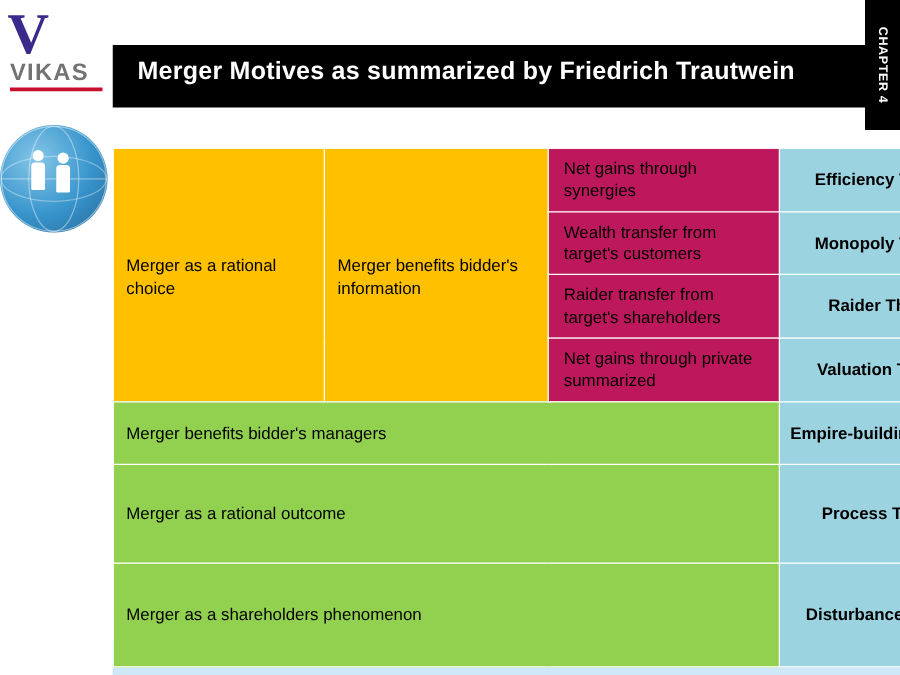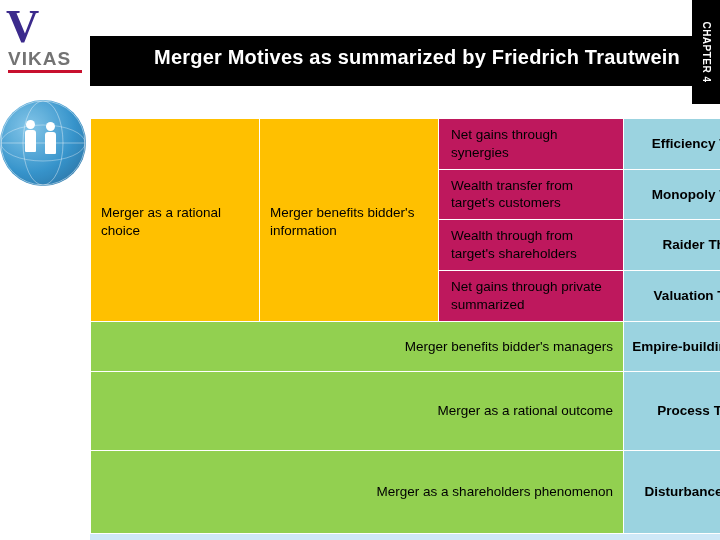--- a/index.html
+++ b/index.html
@@ -137,21 +137,21 @@
     width: 602px;
     height: 50px;
     background: #000000;
     z-index: 4;
   }
   .title-text {
     position: absolute;
     left: 110px;
     top: 46px;
     width: 570px;
-    text-align: right;
+    text-align: left;
     color: #ffffff;
     font-size: 20px;
     font-weight: bold;
     font-family: "Liberation Sans", sans-serif;
     z-index: 7;
     letter-spacing: 0.2px;
   }
 
   
   .table-wrap {
@@ -173,21 +173,21 @@
     color: #000000;
     font-family: "Liberation Sans", sans-serif;
     line-height: 1.32;
   }
   .c-orange { background: #ffc000; }
   .c-green  { background: #92d050; }
   .c-teal   { background: #be185d; }
   .c-blue   { background: #9bd3e0; }
 
   td.left-pad  { padding: 6px 8px 2px 10px; text-align: left; }
-  td.center    { padding: 16px 10px; text-align: right; }
+  td.center    { padding: 16px 10px; text-align: left; }
   td.teal-cell { padding: 7px 10px 7px 12px; text-align: left; }
   td.blue-cell { padding: 7px 8px; text-align: center; color: #1f3864; font-weight: bold; }
 
   .col1 { width: 150px; }
   .col2 { width: 160px; }
   .col3 { width: 162px; }
   .col4 { width: 152px; }
 </style>
 </head>
 <body>
@@ -228,21 +228,21 @@
         <td class="c-orange left-pad col1" rowspan="4">Merger as a rational choice</td>
         <td class="c-orange left-pad col2" rowspan="4">Merger benefits bidder's information</td>
         <td class="c-teal teal-cell col3">Net gains through synergies</td>
         <td class="c-blue blue-cell col4">Efficiency Theory</td>
       </tr>
       <tr>
         <td class="c-teal teal-cell">Wealth transfer from target's customers</td>
         <td class="c-blue blue-cell">Monopoly Theory</td>
       </tr>
       <tr>
-        <td class="c-teal teal-cell">Wealth through from target's shareholders</td>
+        <td class="c-teal teal-cell">Raider transfer from target's shareholders</td>
         <td class="c-blue blue-cell">Raider Theory</td>
       </tr>
       <tr>
         <td class="c-teal teal-cell">Net gains through private summarized</td>
         <td class="c-blue blue-cell">Valuation Theory</td>
       </tr>
       <tr>
         <td class="c-green center" colspan="3">Merger benefits bidder's managers</td>
         <td class="c-blue blue-cell">Empire-building Theory</td>
       </tr>

